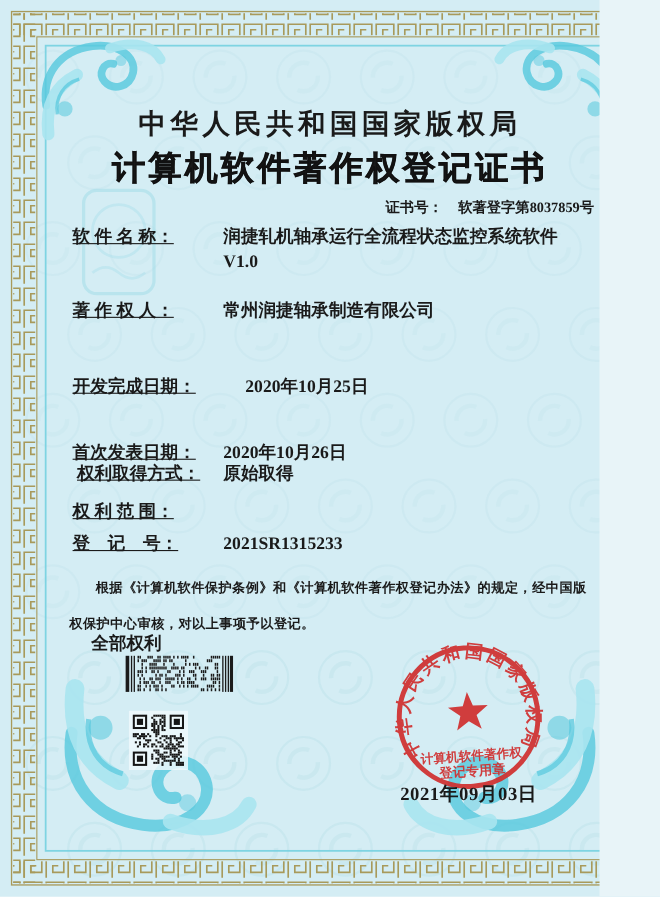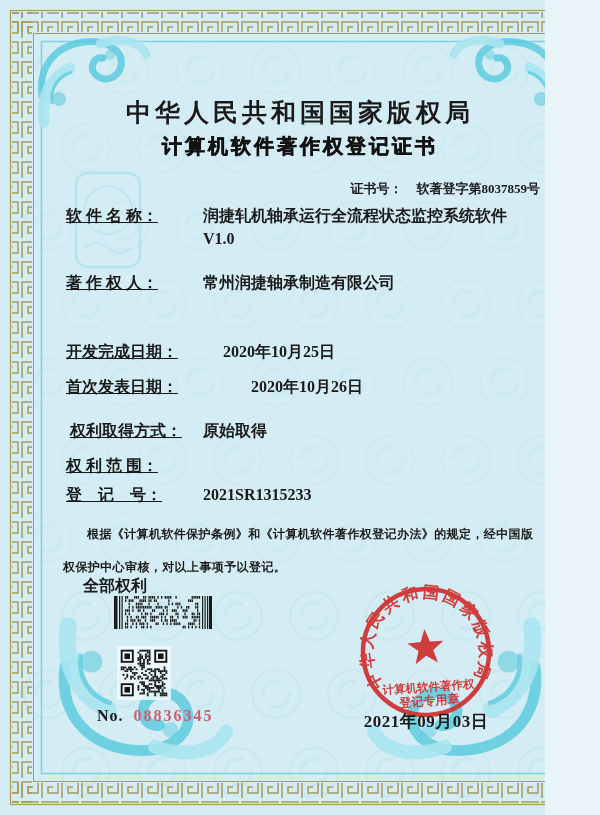--- a/index.html
+++ b/index.html
@@ -7,31 +7,31 @@
     position:relative;width:545px;height:815px;overflow:hidden;
     background:var(--bg,#d4edf4);
     font-family:"Liberation Serif","DejaVu Serif",serif;
     color:var(--ink,#1a1a1a);
   }
   svg.bgdecor{position:absolute;left:0;top:0;z-index:0;}
   .content{position:absolute;left:0;top:0;width:600px;height:815px;z-index:2;}
   .authority{position:absolute;top:96px;left:0;width:600px;text-align:center;
     font-size:25px;font-weight:700;letter-spacing:4px;}
   .cert-title{position:absolute;top:133px;left:0;width:600px;text-align:center;
-    font-size:20px;font-weight:900;letter-spacing:3px;
+    font-size:30px;font-weight:900;letter-spacing:3px;
     -webkit-text-stroke:0.6px #111;}
   .certno{position:absolute;top:180px;right:60px;font-size:13px;font-weight:700;}
   .certno .lab{margin-right:14px;}
   .row{position:absolute;left:66px;display:flex;font-size:16px;font-weight:700;line-height:23px;}
   .row .lab{width:120px;flex:0 0 120px;white-space:pre;text-decoration:underline;}
   .row .val{margin-left:17px;}
   .r-name{top:204px;}
   .r-owner{top:271px;}
   .r-dev{top:340px;gap:20px;}
-  .r-pub{top:375px;gap:48px;}
+  .r-pub{top:400px;}
   .r-acq{top:419px;text-align:center;}
   .r-scope{top:454px;flex-direction:column;}
   .r-reg{top:483px;}
   .statement{position:absolute;top:518px;left:63px;width:481px;
     font-size:12px;font-weight:700;line-height:32.5px;text-indent:2em;
     letter-spacing:.4px;}
   .barcode{position:absolute;left:114px;top:596px;}
   .qrcode{position:absolute;left:117px;top:646px;}
   .serial{position:absolute;left:97px;top:707px;font-size:16px;font-weight:700;letter-spacing:1px;}
   .serial .num{color:var(--serial-red,#c9606f);margin-left:10px;letter-spacing:2px;}
@@ -677,23 +677,20 @@
         <rect x="6" y="6" width="10" height="10" fill="#eef8fb"></rect>
         <rect x="8" y="8" width="6" height="6" fill="#151515"></rect>
         <rect x="40" y="4" width="14" height="14" fill="#151515"></rect>
         <rect x="42" y="6" width="10" height="10" fill="#eef8fb"></rect>
         <rect x="44" y="8" width="6" height="6" fill="#151515"></rect>
         <rect x="4" y="40" width="14" height="14" fill="#151515"></rect>
         <rect x="6" y="42" width="10" height="10" fill="#eef8fb"></rect>
         <rect x="8" y="44" width="6" height="6" fill="#151515"></rect>
       </svg>
 
-    <div class="serial">
-      <span>No.</span><span class="num">08836345</span>
-    </div>
 
     <svg class="seal" width="144" height="144" viewBox="0 0 144 144">
       <g fill="var(--seal-red,#d03030)" stroke="none" transform="rotate(-4 72 72)">
         <circle cx="72" cy="72" r="63" fill="none" stroke="var(--seal-red,#d03030)" stroke-width="4.5"></circle>
         <path id="sealArc" d="M 23.1,94.8 A 54,54 0 1 1 120.9,94.8" fill="none"></path>
         <text font-size="16.5" font-weight="700" letter-spacing="3" font-family="Liberation Serif, DejaVu Serif, serif">
           <textPath href="#sealArc" startOffset="50%" text-anchor="middle">中华人民共和国国家版权局</textPath>
         </text>
         <path d="M72,49 L76.6,61.7 L90.1,62.1 L79.4,70.4 L83.2,83.4 L72,75.8 L60.8,83.4 L64.6,70.4 L53.9,62.1 L67.4,61.7 Z"></path>
         <text x="72" y="111" text-anchor="middle" font-size="11.5" font-weight="700" font-family="Liberation Serif, DejaVu Serif, serif">计算机软件著作权</text>

